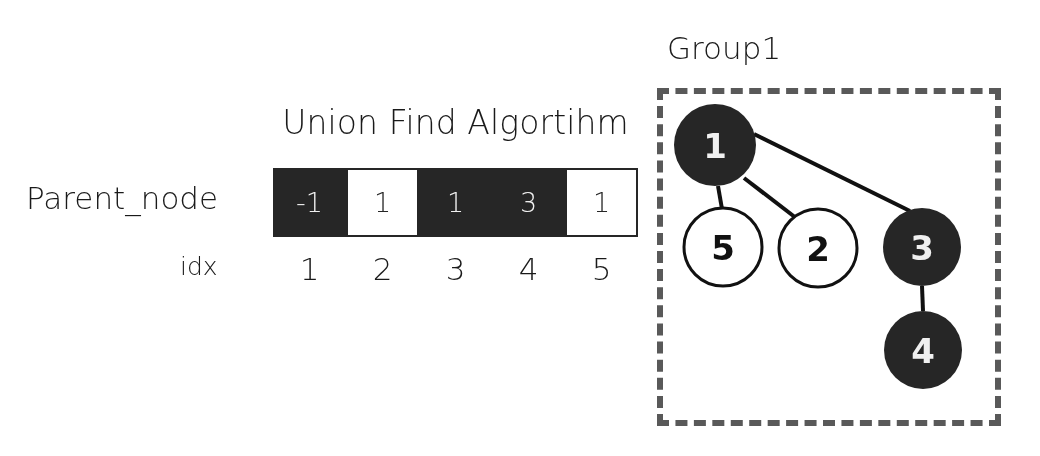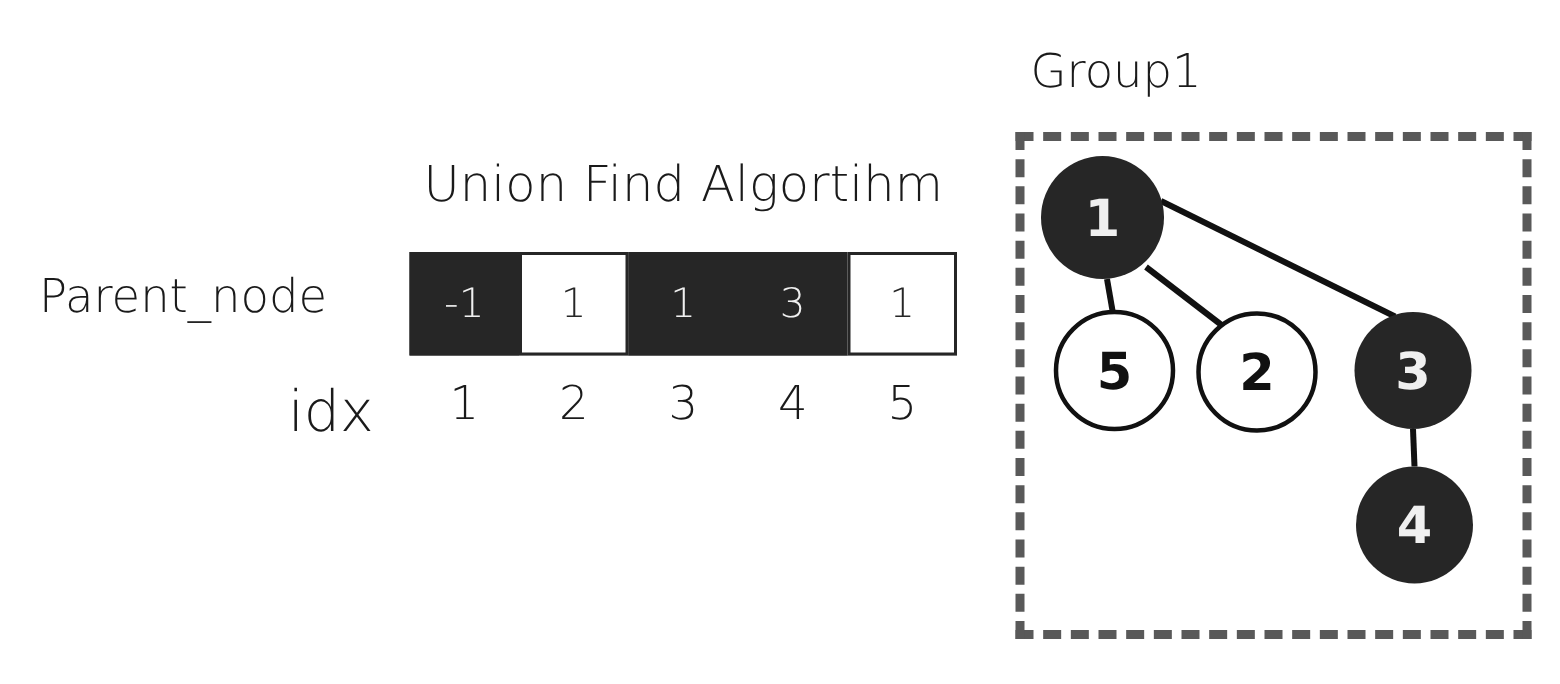--- a/index.html
+++ b/index.html
@@ -76,24 +76,23 @@
   .array-cell.light {
     background: #ffffff;
     color: #262626;
     border: 2px solid #262626;
   }
 
   #idx-label {
     position: absolute;
     left: 180px;
     top: 252px;
-    font-size: 38px;
-    font-weight: 300;
-    color: #1a1a1a;
-    margin-left: 12px;
+    font-size: 25px;
+    font-weight: 300;
+    color: #1a1a1a;
   }
   #idx-row {
     position: absolute;
     left: 273px;
     top: 252px;
     width: 365px;
     height: 40px;
     display: flex;
   }
   .idx-cell {
@@ -101,21 +100,21 @@
     text-align: center;
     font-size: 31px;
     font-weight: 300;
     color: #1a1a1a;
     line-height: 1.1;
   }
 
   
   #group-panel {
     position: absolute;
-    left: 660px;
+    left: 640px;
     top: 0;
     width: 380px;
     height: 321px;
   }
   #group-label {
     position: absolute;
     left: 27px;
     top: 30px;
     font-size: 31px;
     font-weight: 300;

